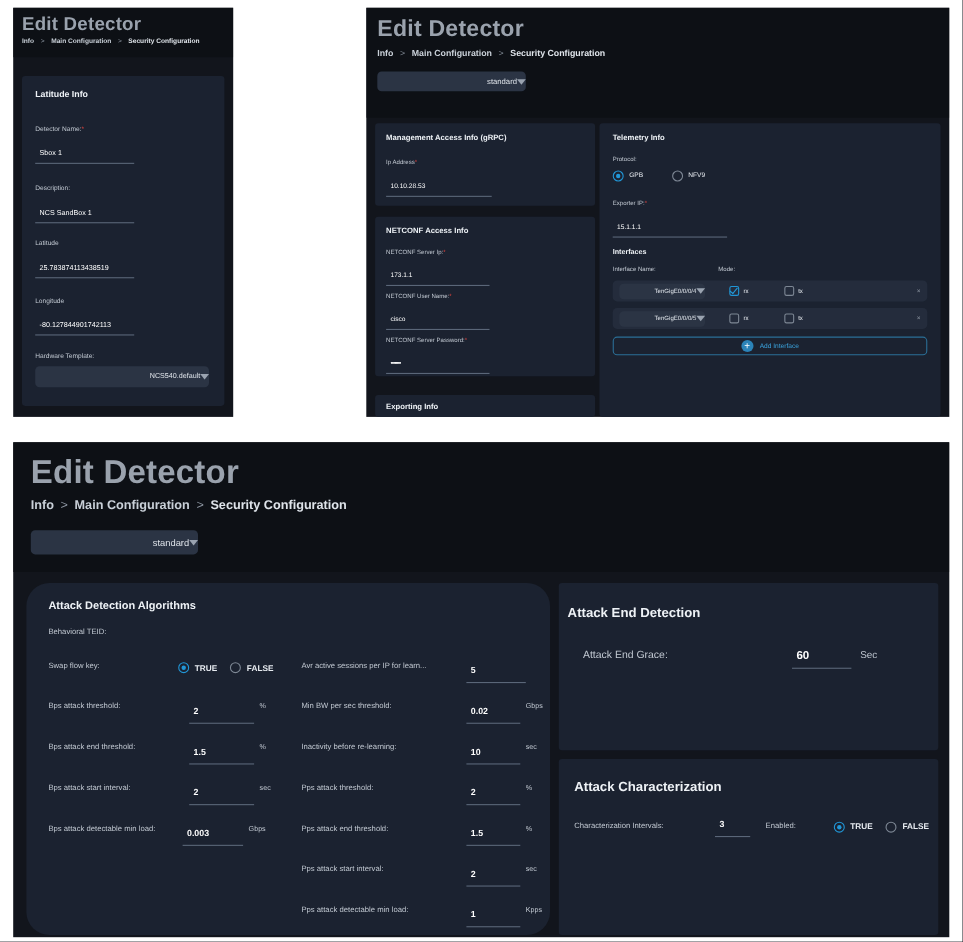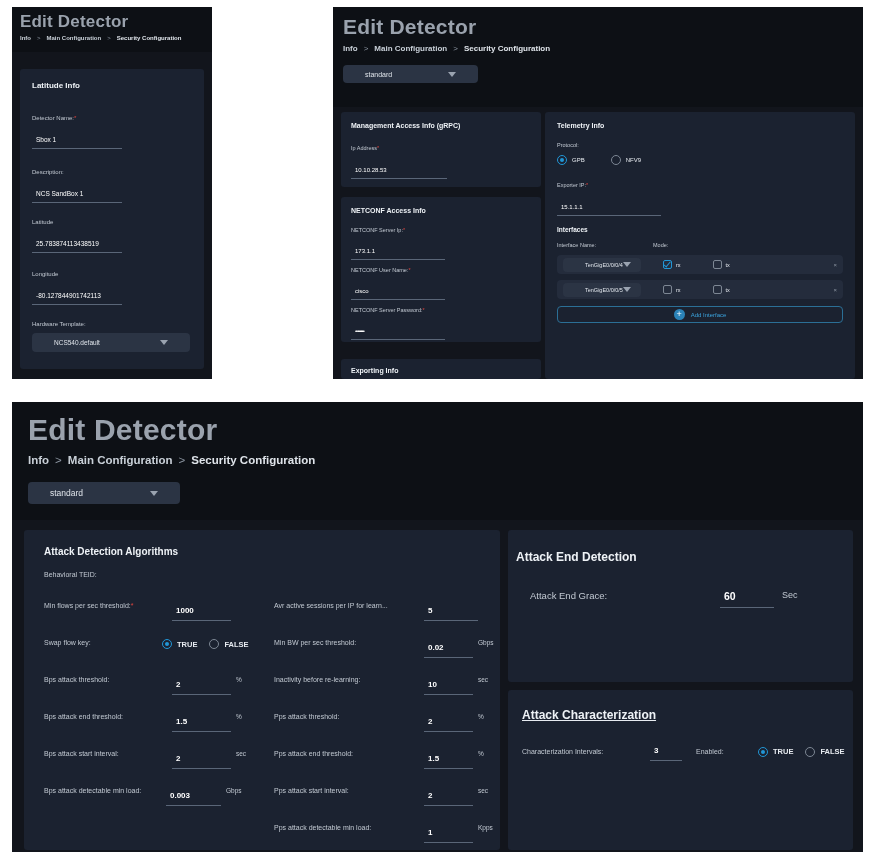--- a/index.html
+++ b/index.html
@@ -20,22 +20,22 @@
   .crumbs .sep{color:#8d96a2;font-weight:normal;}
   .crumb.dim{color:#c9d0d8;}
   .card{background:#1b2230;border-radius:3px;}
   .card-title{font-weight:bold;color:#eef2f6;}
   .fld-label{color:#c2c9d2;}
   .req{color:#e0443e;}
   .fld-val{color:#ffffff;}
   .underline{border-bottom:1px solid #5a6678;display:inline-block;}
   .select{
     background:#2b3444;border-radius:4px;color:#dfe4ea;
-    display:flex;align-items:center;justify-content:space-between;
-    padding:0 22px;box-sizing:border-box;
+    display:flex;align-items:center;justify-content:flex-end;
+    padding:0 0;box-sizing:border-box;
   }
   .caret{width:0;height:0;border-left:4px solid transparent;border-right:4px solid transparent;border-top:5px solid #9aa3b0;}
   .radio{display:inline-flex;align-items:center;gap:5px;}
   .radio .dot{
     width:10px;height:10px;border-radius:50%;border:1px solid #7d8794;box-sizing:border-box;
     display:inline-block;position:relative;
   }
   .radio.on .dot{border-color:#2196d6;}
   .radio.on .dot:after{
     content:"";position:absolute;left:2px;top:2px;width:4px;height:4px;border-radius:50%;background:#2196d6;
@@ -254,34 +254,26 @@
       <span class="crumb dim">Main Configuration</span>
       <span class="sep">&gt;</span>
       <span class="crumb">Security Configuration</span>
     </div>
     <div class="select" style="width:152px;height:22px;margin-top:16px;font-size:8.5px;">
       <span>standard</span>
       <span class="caret"></span>
     </div>
   </div>
 
-  <div class="card" style="position:absolute;left:12px;top:128px;width:476px;height:320px;">
+  <div class="card" style="position:absolute;left:12px;top:128px;width:476px;height:320px;border-radius:21px;">
     <div class="card-title" style="font-size:10px;margin:16px 0 0 20px;">Attack Detection Algorithms</div>
     <div class="fld-label" style="font-size:7px;margin:14px 0 0 20px;">Behavioral TEID:</div>
 
     <div style="position:absolute;left:20px;top:72px;width:215px;">
 
-      <div style="height:37px;display:flex;align-items:flex-start;">
-        <span class="fld-label" style="font-size:7px;width:128px;">
-          <span>Min flows per sec threshold:</span><span class="req">*</span>
-        </span>
-        <span class="underline" style="width:55px;padding:0 0 3px 4px;margin-top:-3px;">
-          <span class="fld-val" style="font-size:8px;font-weight:bold;">1000</span>
-        </span>
-      </div>
 
       <div style="height:37px;display:flex;align-items:flex-start;">
         <span class="fld-label" style="font-size:7px;width:118px;">Swap flow key:</span>
         <span class="radio on" style="font-size:7.5px;font-weight:bold;">
           <span class="dot"></span>
           <span>TRUE</span>
         </span>
         <span class="radio" style="font-size:7.5px;font-weight:bold;margin-left:12px;">
           <span class="dot"></span>
           <span>FALSE</span>
@@ -383,21 +375,21 @@
     <div class="card-title" style="font-size:12px;margin:20px 0 0 8px;">Attack End Detection</div>
     <div style="position:absolute;left:22px;top:60px;display:flex;align-items:flex-start;">
       <span class="fld-label" style="font-size:9.5px;width:190px;">Attack End Grace:</span>
       <span class="underline" style="width:50px;padding:0 0 3px 4px;margin-top:-4px;">
         <span class="fld-val" style="font-size:10.5px;font-weight:bold;">60</span>
       </span>
       <span class="fld-label" style="font-size:9px;margin-left:8px;">Sec</span>
     </div>
   </div>
 
-  <div class="card" style="position:absolute;left:496px;top:288px;width:345px;height:160px;text-decoration:underline;">
+  <div class="card" style="position:absolute;left:496px;top:288px;width:345px;height:160px;">
     <div class="card-title" style="font-size:12px;margin:18px 0 0 14px;">Attack Characterization</div>
     <div style="position:absolute;left:14px;top:52px;display:flex;align-items:center;">
       <span class="fld-label" style="font-size:7px;width:128px;">Characterization Intervals:</span>
       <span class="underline" style="width:28px;padding:0 0 3px 4px;margin-top:-3px;">
         <span class="fld-val" style="font-size:8px;font-weight:bold;">3</span>
       </span>
       <span class="fld-label" style="font-size:7px;margin-left:14px;width:62px;">Enabled:</span>
       <span class="radio on" style="font-size:7.5px;font-weight:bold;">
         <span class="dot"></span>
         <span>TRUE</span>

